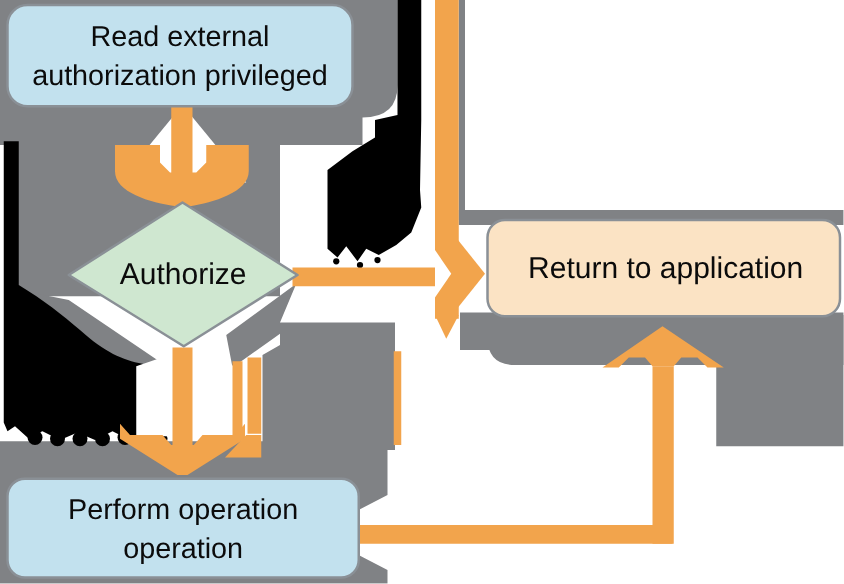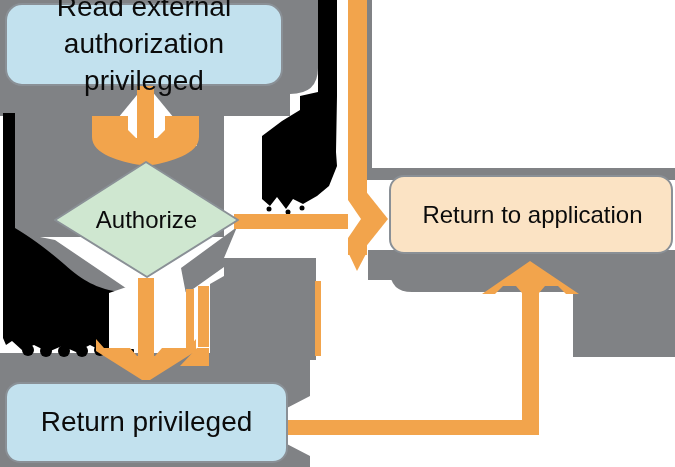--- a/index.html
+++ b/index.html
@@ -6,21 +6,21 @@
   .stage{
     position:relative;width:675px;height:467px;overflow:hidden;
     background:#ffffff;
     font-family:"Liberation Sans", sans-serif;
   }
   .stage svg{position:absolute;left:0;top:0;}
   .lbl{
     position:absolute;display:flex;flex-direction:column;align-items:center;justify-content:center;
     text-align:center;color:#0b0b0b;line-height:1.32;pointer-events:none;
   }
-  .lbl-2line{font-size:28px;text-align:center;}
+  .lbl-2line{font-size:23px;text-align:center;}
   .lbl-1line{font-size:24px;text-align:right;}
   .gray{fill:#808285;}
   .blk{fill:#000000;}
   .wht{fill:#ffffff;}
   .org{fill:#F2A44C;}
   .node-blue{fill:#C2E1EE;stroke:#8A9096;stroke-width:2;}
   .node-green{fill:#CFE7D0;stroke:#8A9096;stroke-width:2;stroke-linejoin:round;}
   .node-peach{fill:#FBE3C4;stroke:#8A9096;stroke-width:2;}
 </style>
 </head>
@@ -112,20 +112,21 @@
   <div class="lbl lbl-2line" style="left:6px;top:4px;width:276px;height:81px;">
     <span>Read external</span>
     <span>authorization privileged</span>
   </div>
 
   <div class="lbl lbl-1line" style="left:55px;top:164px;width:183px;height:111px;">
     <span>Authorize</span>
   </div>
 
   <div class="lbl lbl-2line" style="left:6px;top:383px;width:281px;height:79px;">
-    <span>Return privileged</span>
+    <span>Perform operation</span>
+    <span>operation</span>
   </div>
 
   <div class="lbl lbl-1line" style="left:390px;top:176px;width:285px;height:77px;">
     <span>Return to application</span>
   </div>
 
 </div>
 
 </body></html>

